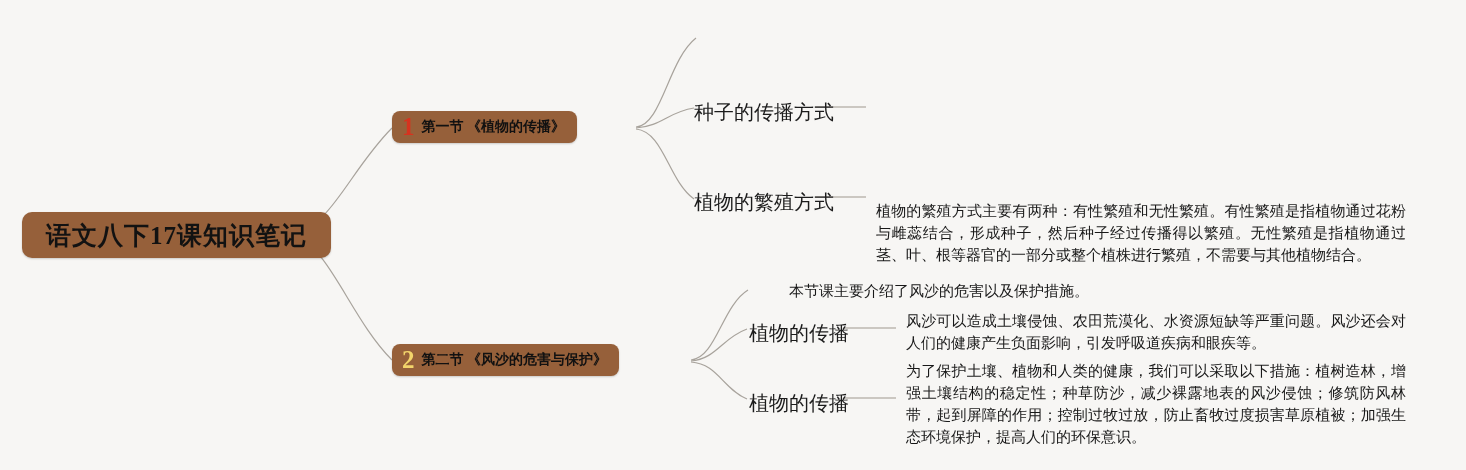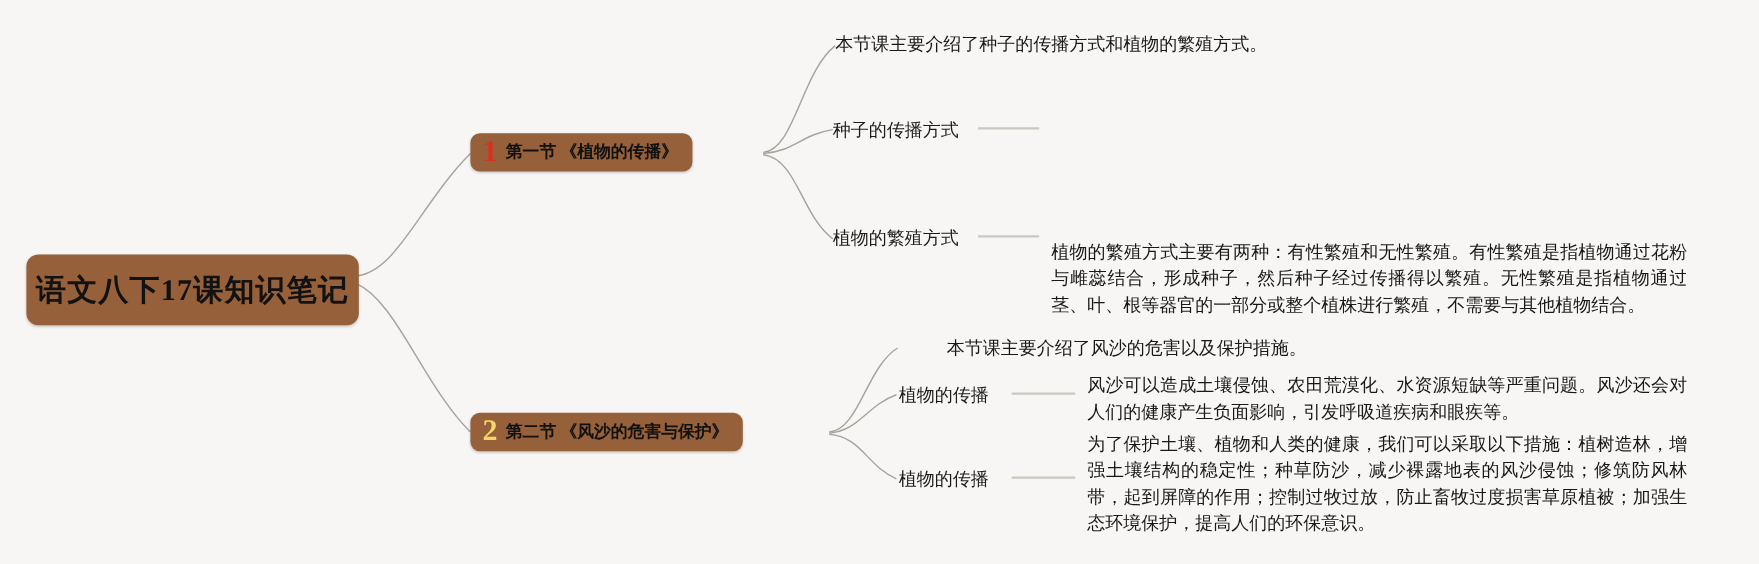--- a/index.html
+++ b/index.html
@@ -20,22 +20,22 @@
   .node{
     position:absolute;
     background:#96603a;
     border-radius:8px;
     display:flex;align-items:center;
     box-sizing:border-box;
     box-shadow:0 1px 2px rgba(0,0,0,.18);
   }
   .root{
     left:22px;top:212px;
-    height:59px;
-    padding:0 8px;
+    height:46px;
+    padding:0 24px;
     border-radius:10px;
   }
   .root .txt{
     font-size:25px;font-weight:bold;color:#121212;
     letter-spacing:1px;white-space:nowrap;
     font-family:"Liberation Serif","DejaVu Serif",serif;
   }
   .branch{
     height:32px;padding:0 12px 0 10px;
   }
@@ -49,21 +49,21 @@
     font-size:14px;font-weight:bold;color:#111;
     white-space:nowrap;
     font-family:"Liberation Serif","DejaVu Serif",serif;
   }
   #branch-1{left:392px;top:111px;}
   #branch-2{left:392px;top:344px;}
 
   
   .sublabel{
     position:absolute;
-    font-size:15px;color:#1c1c1c;white-space:nowrap;
+    font-size:20px;color:#1c1c1c;white-space:nowrap;
     font-family:"Liberation Serif","DejaVu Serif",serif;
   }
   #sub-1-1{left:694px;top:99px;}
   #sub-1-2{left:694px;top:189px;}
   #sub-2-1{left:749px;top:320px;}
   #sub-2-2{left:749px;top:390px;}
 
   
   .para{
     position:absolute;
@@ -105,21 +105,20 @@
 
   <div class="node root">
     <span class="txt">语文八下17课知识笔记</span>
   </div>
 
   <div class="node branch" id="branch-1">
     <span class="num" style="color:#d6331f">1</span>
     <span class="txt">第一节 《植物的传播》</span>
   </div>
 
-  <div class="para" id="head-1">本节课主要介绍了种子的传播方式和植物的繁殖方式。</div>
 
   <div class="sublabel" id="sub-1-1">种子的传播方式</div>
 
   <div class="sublabel" id="sub-1-2">植物的繁殖方式</div>
   <div class="para" id="body-1-2">植物的繁殖方式主要有两种：有性繁殖和无性繁殖。有性繁殖是指植物通过花粉与雌蕊结合，形成种子，然后种子经过传播得以繁殖。无性繁殖是指植物通过茎、叶、根等器官的一部分或整个植株进行繁殖，不需要与其他植物结合。</div>
 
   <div class="node branch" id="branch-2">
     <span class="num" style="color:#f3d56b">2</span>
     <span class="txt">第二节 《风沙的危害与保护》</span>
   </div>

